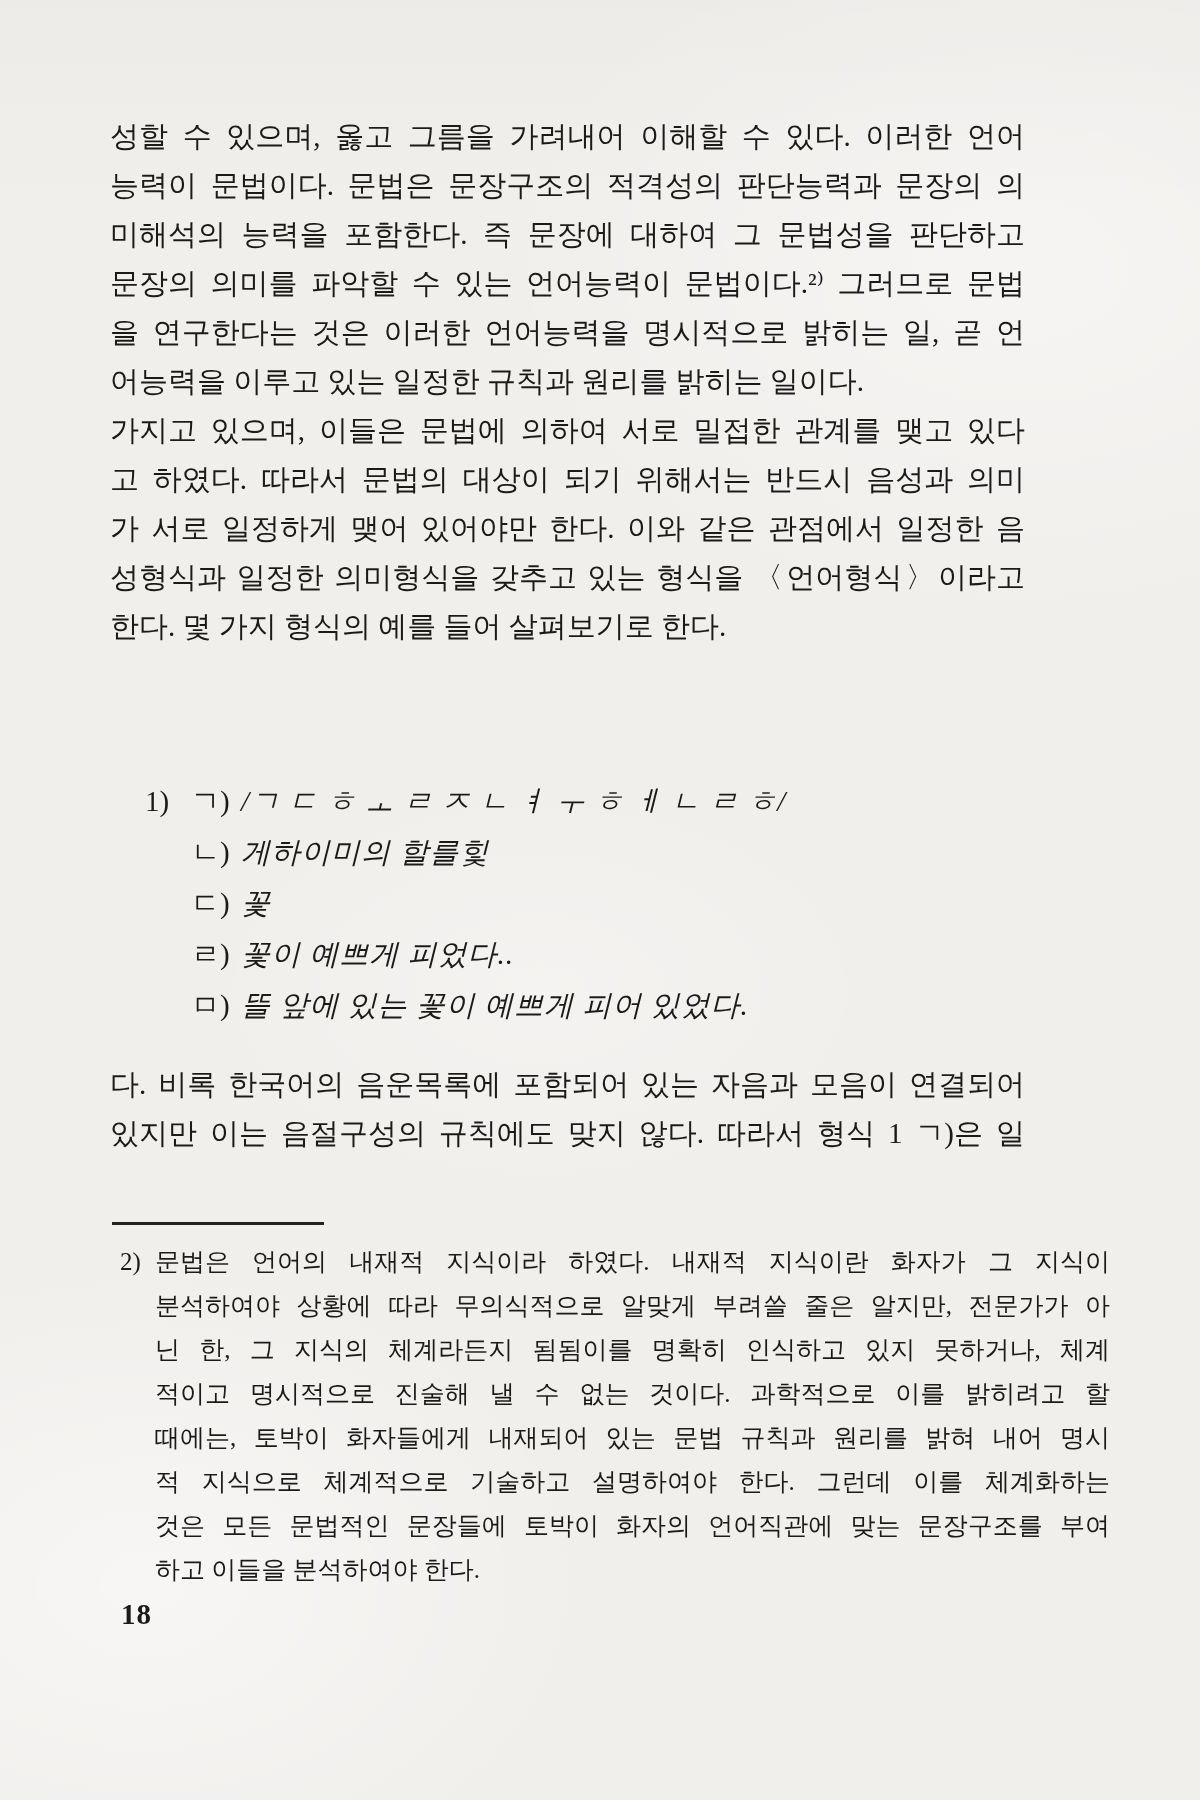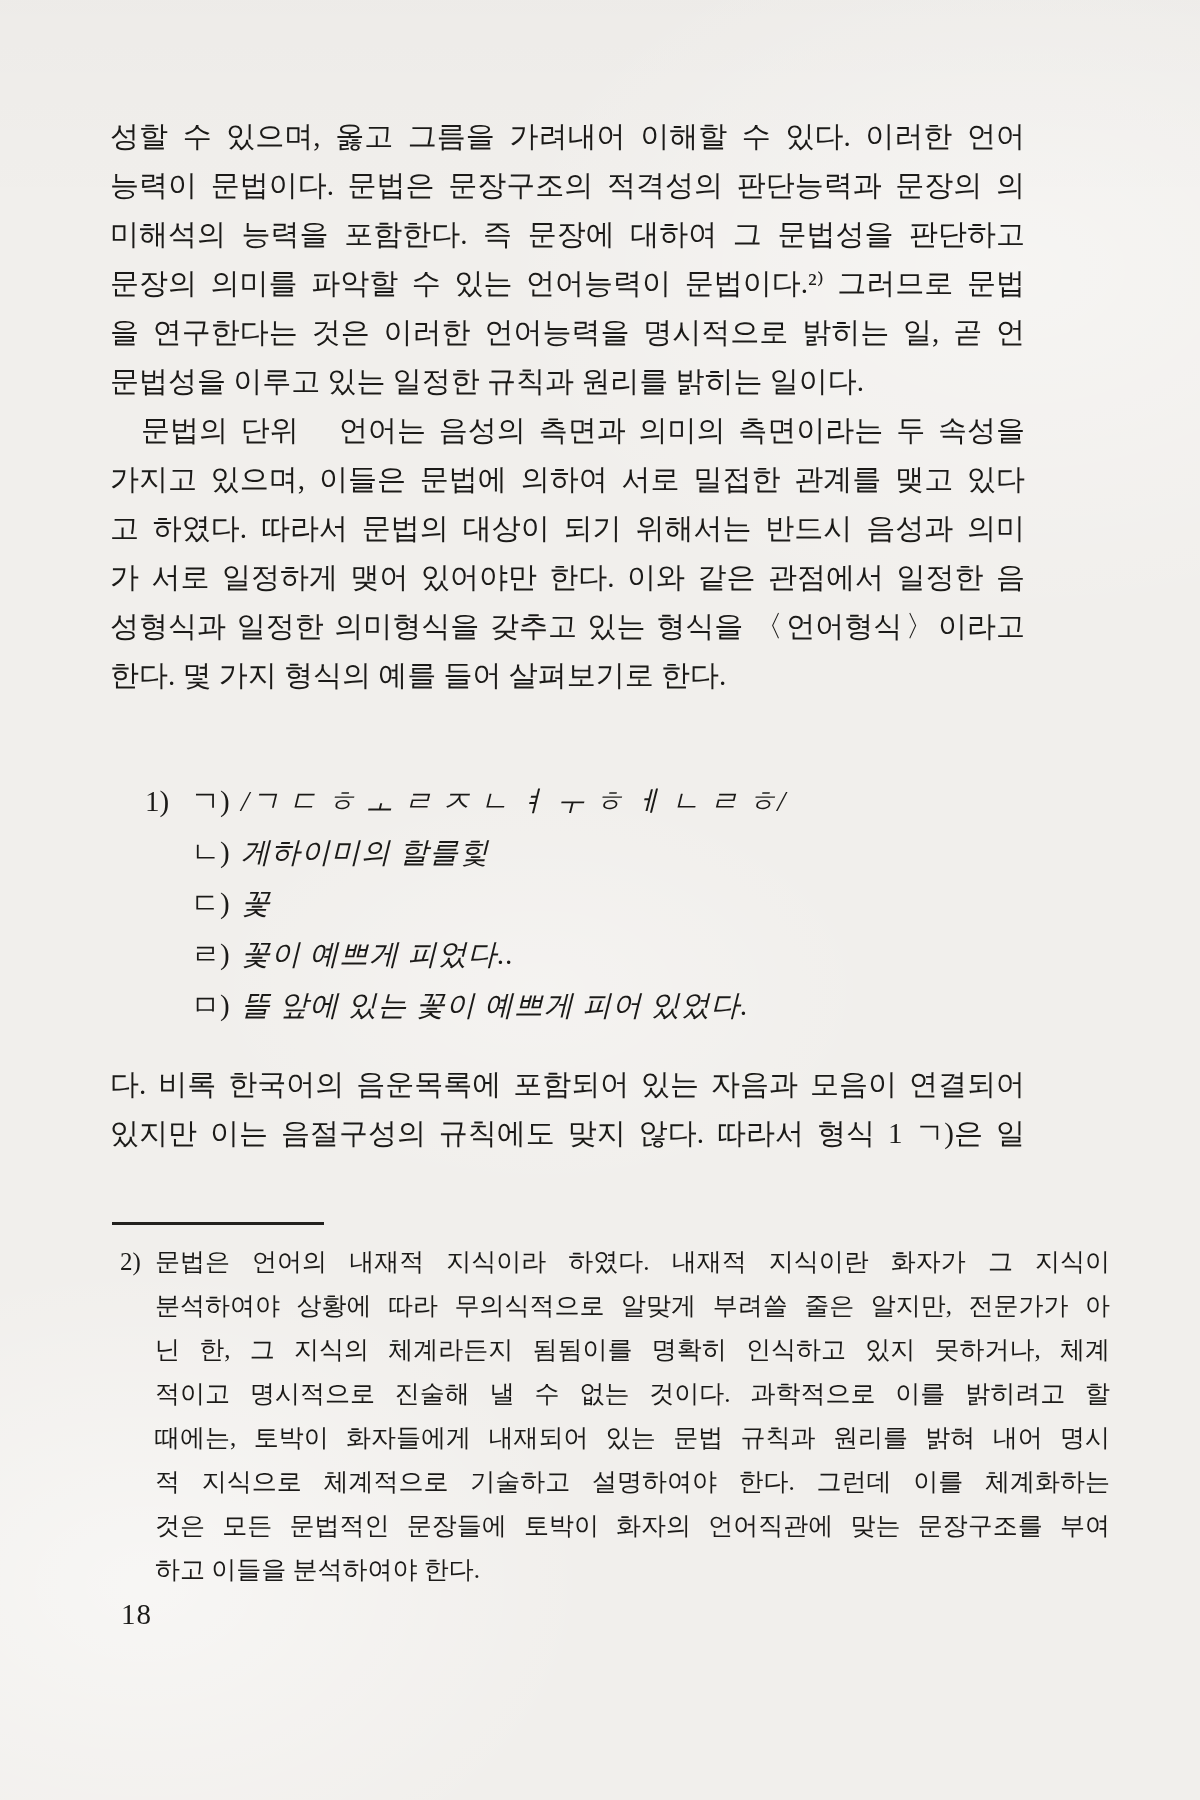--- a/index.html
+++ b/index.html
@@ -40,38 +40,37 @@
   .ex-text{letter-spacing:1px;font-style:italic;}
   
   .para3{left:110px;top:1060px;width:915px;font-size:29px;}
   
   .fn-divider{left:112px;top:1222px;width:212px;height:3px;background:#23211e;}
   .footnote{left:120px;top:1240px;width:990px;font-size:25px;}
   .fn-marker{position:absolute;left:0;top:0;height:44px;line-height:44px;}
   .fn-lines{margin-left:35px;width:955px;}
   .fn-lines .line{height:44px;line-height:44px;}
   
-  .pagenum{left:121px;top:1598px;font-size:29px;font-weight:normal;letter-spacing:1px;}
+  .pagenum{left:121px;top:1598px;font-size:29px;font-weight:bold;letter-spacing:1px;}
 </style>
 </head>
 <body>
 
 <div class="page">
 
   <div class="abs bodycol">
     <div>
         <div class="line">성할 수 있으며, 옳고 그름을 가려내어 이해할 수 있다. 이러한 언어</div>
         <div class="line">능력이 문법이다. 문법은 문장구조의 적격성의 판단능력과 문장의 의</div>
         <div class="line">미해석의 능력을 포함한다. 즉 문장에 대하여 그 문법성을 판단하고</div>
         <div class="line">문장의 의미를 파악할 수 있는 언어능력이 문법이다.²⁾ 그러므로 문법</div>
         <div class="line">을 연구한다는 것은 이러한 언어능력을 명시적으로 밝히는 일, 곧 언</div>
-        <div class="line short">문법성을 이루고 있는 일정한 규칙과 원리를 밝히는 일이다.</div>
+        <div class="line short">어능력을 이루고 있는 일정한 규칙과 원리를 밝히는 일이다.</div>
       </div>
     <div>
-        <div class="line indent">문법의 단위　언어는 음성의 측면과 의미의 측면이라는 두 속성을</div>
         <div class="line">가지고 있으며, 이들은 문법에 의하여 서로 밀접한 관계를 맺고 있다</div>
         <div class="line">고 하였다. 따라서 문법의 대상이 되기 위해서는 반드시 음성과 의미</div>
         <div class="line">가 서로 일정하게 맺어 있어야만 한다. 이와 같은 관점에서 일정한 음</div>
         <div class="line">성형식과 일정한 의미형식을 갖추고 있는 형식을 〈언어형식〉이라고</div>
         <div class="line short">한다. 몇 가지 형식의 예를 들어 살펴보기로 한다.</div>
       </div>
   </div>
 
   <div class="abs exlist">
       <div class="ex-row"><span class="ex-outer">1)</span><span class="ex-marker">ㄱ)</span><span class="ex-text">/ㄱ ㄷ ㅎ ㅗ ㄹ ㅈ ㄴ ㅕ ㅜ ㅎ ㅔ ㄴ ㄹ ㅎ/</span></div>

